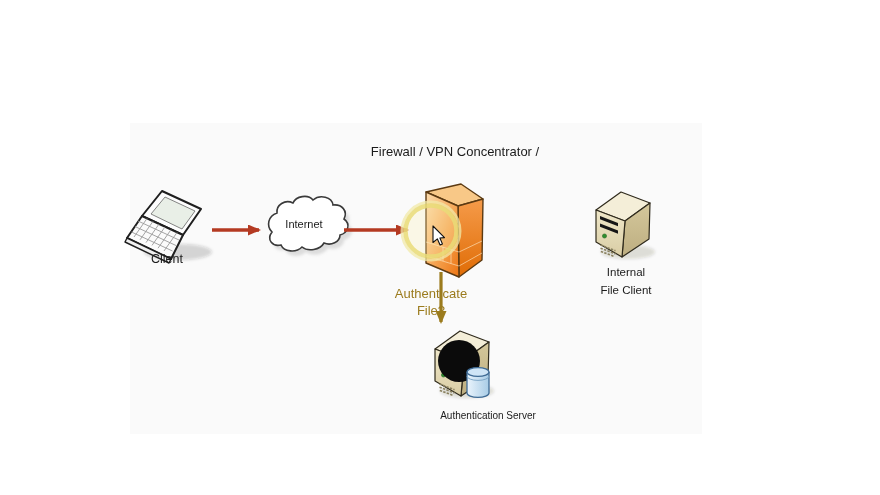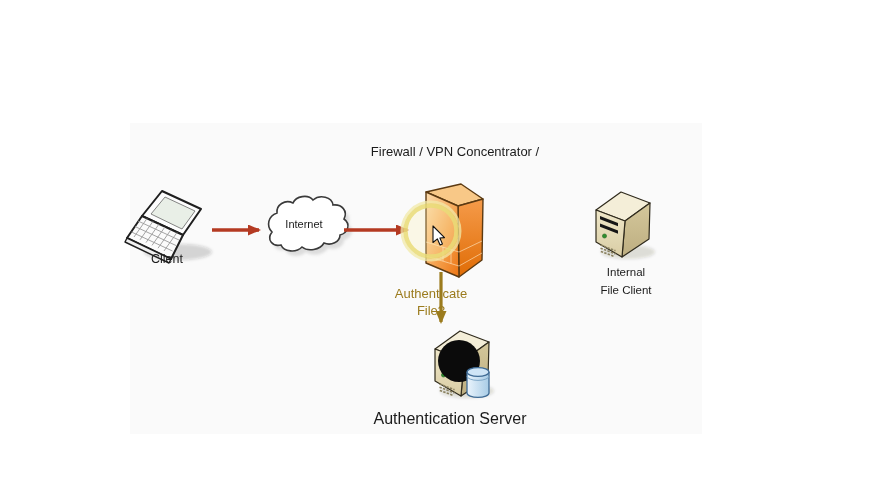--- a/index.html
+++ b/index.html
@@ -5,21 +5,21 @@
   html,body{margin:0;padding:0;background:#ffffff;}
   #canvas{position:relative;width:880px;height:495px;background:#ffffff;overflow:hidden;
           font-family:"Liberation Sans", sans-serif;}
   #stage{position:absolute;left:130px;top:123px;width:572px;height:311px;background:#fafafa;}
   #art{position:absolute;left:0;top:0;width:880px;height:495px;}
   .lbl{position:absolute;color:#1b1b1b;text-align:center;transform:translateX(-50%);white-space:nowrap;}
   #title{left:455px;top:143px;font-size:13px;line-height:18px;}
   #client-label{left:167px;top:252px;font-size:12.5px;}
   #internet-label{left:304px;top:218px;font-size:11px;}
   #internal-label{left:626px;top:263px;font-size:11.5px;line-height:18px;}
-  #auth-label{left:450px;top:410px;font-size:16px;}
+  #auth-label{left:488px;top:410px;font-size:10px;}
   #question{left:388px;top:285px;font-size:13px;line-height:17px;color:#9b7b1d;margin-left:43px;}
 </style>
 </head>
 <body>
 
 <div id="canvas">
   <div id="stage"></div>
 
   <svg id="art" viewBox="0 0 880 495">
     <defs>

